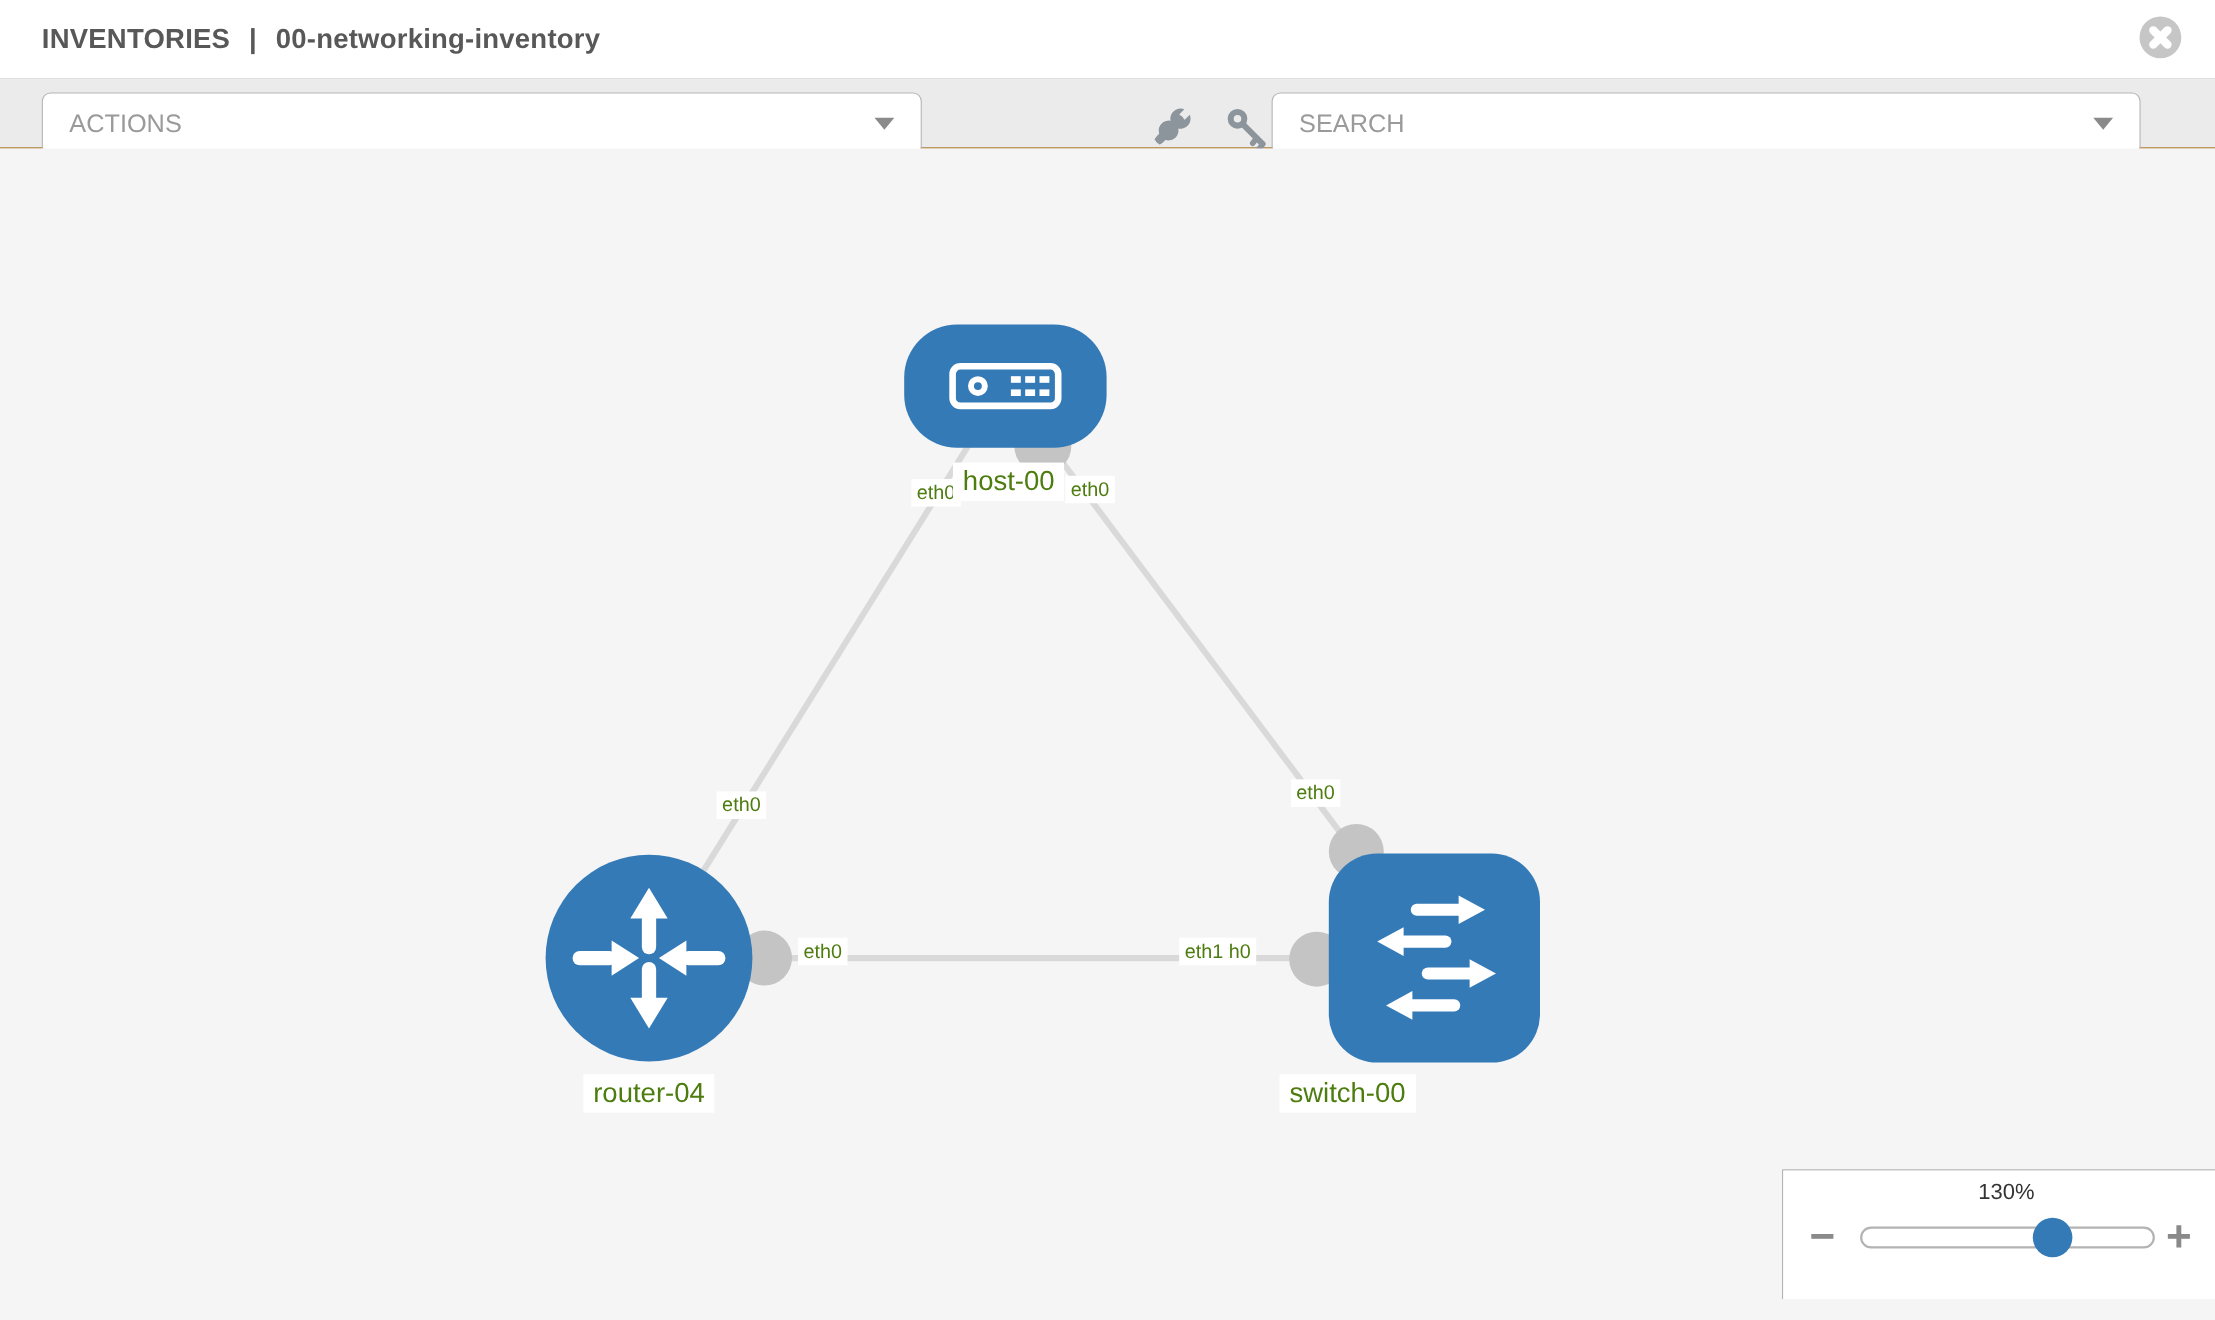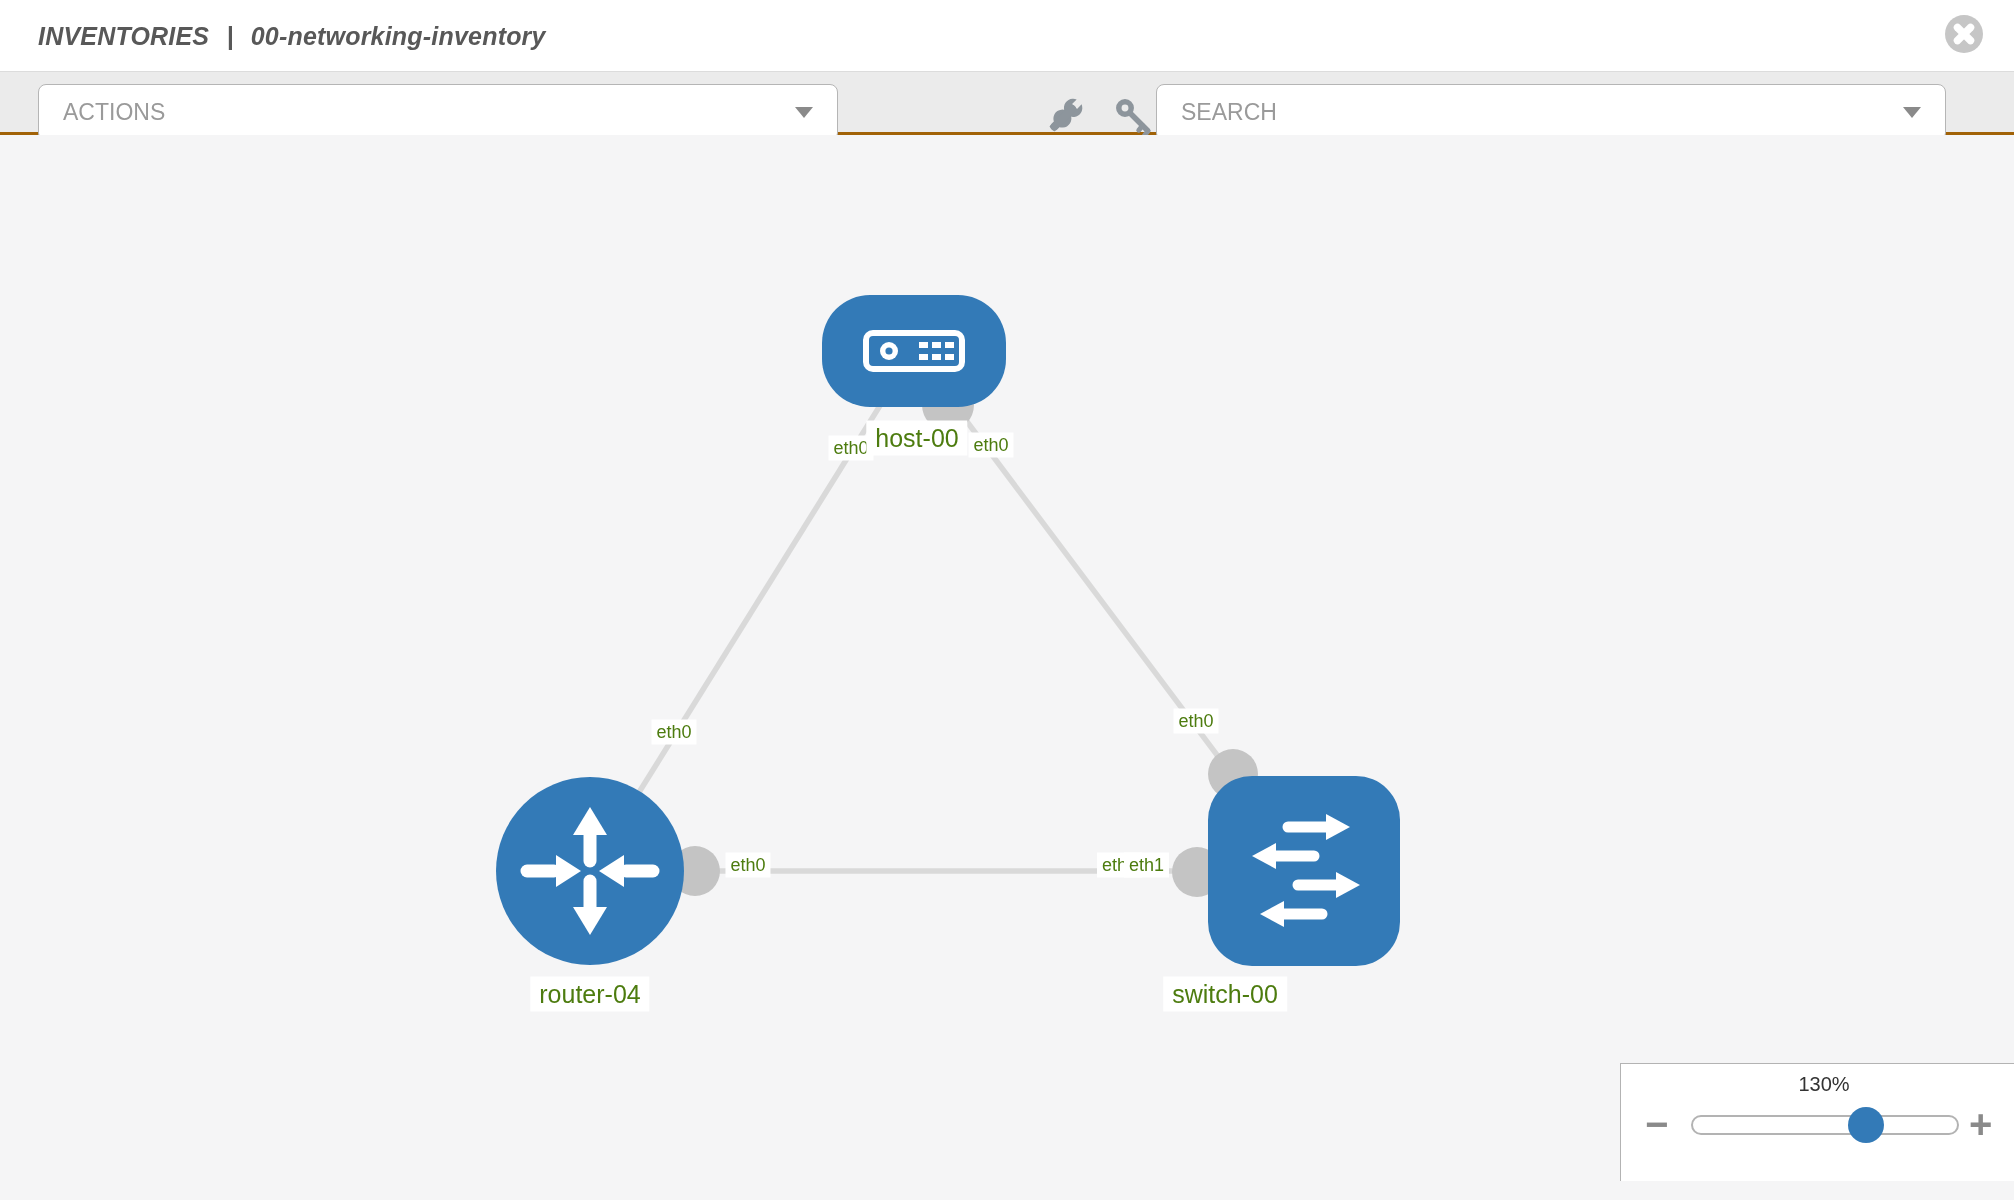--- a/index.html
+++ b/index.html
@@ -3,28 +3,28 @@
 <meta charset="utf-8">
 <style>
   * { margin:0; padding:0; box-sizing:border-box; }
   html,body { width:2014px; height:1200px; overflow:hidden;
     font-family:"Liberation Sans", sans-serif; background:#f5f5f6; }
 
   
   .header { position:relative; height:72px; background:#ffffff;
     border-bottom:1px solid #dcdcdc; }
   .title { position:absolute; left:38px; top:50%; transform:translateY(-50%);
-    font-size:25px; font-weight:700; color:#585858; letter-spacing:.2px;font-style:italic; }
+    font-size:25px; font-weight:700; color:#585858; letter-spacing:.2px; }
   .title .sep { margin:0 10px; color:#585858; font-weight:700; }
   .close-btn { position:absolute; right:30px; top:14px; width:40px; height:40px;
     cursor:pointer; background:none; border:none; }
 
   
   .toolbar { position:relative; height:63px; background:#ebebeb;
-    border-bottom:3px solid #a16207; }
+    border-bottom:1px solid #a16207; }
   .select { position:absolute; top:12px; height:57px; background:#ffffff;
     border:1px solid #b5b5b5; border-radius:8px; display:flex;
     align-items:center; justify-content:space-between; padding:0 24px;
     color:#9a9a9a; font-size:23px; cursor:pointer; }
   .select-actions { left:38px; width:800px; }
   .select-search { left:1156px; width:790px; }
   .caret { width:0; height:0; border-left:9px solid transparent;
     border-right:9px solid transparent; border-top:11px solid #8a8a8a; }
   .tool-icon { position:absolute; top:19px; width:50px; height:50px;
     cursor:pointer; background:none; border:none; }
@@ -182,21 +182,21 @@
         </g>
       </g>
     </svg>
 
     <div class="lbl iface" style="left:851px;  top:313px;">eth0</div>
     <div class="lbl iface" style="left:991px;  top:310px;">eth0</div>
     <div class="lbl iface" style="left:674px;  top:597px;">eth0</div>
     <div class="lbl iface" style="left:1196px; top:586px;">eth0</div>
     <div class="lbl iface" style="left:748px;  top:730px;">eth0</div>
     <div class="lbl iface anchor-left" style="left:1097px; top:730px;">eth0</div>
-    <div class="lbl iface anchor-left" style="left:1124px; top:730px;">eth1</div>
+    <div class="lbl iface anchor-left" style="left:1072px; top:730px;">eth1</div>
 
     <div class="lbl node-label" style="left:917px;  top:303px;">host-00</div>
     <div class="lbl node-label" style="left:590px;  top:859px;">router-04</div>
     <div class="lbl node-label" style="left:1225px; top:859px;">switch-00</div>
 
     <div class="zoom-panel">
       <div class="zoom-level">130%</div>
       <button class="zoom-minus">−</button>
       <div class="zoom-track">
         <div class="zoom-thumb"></div>

